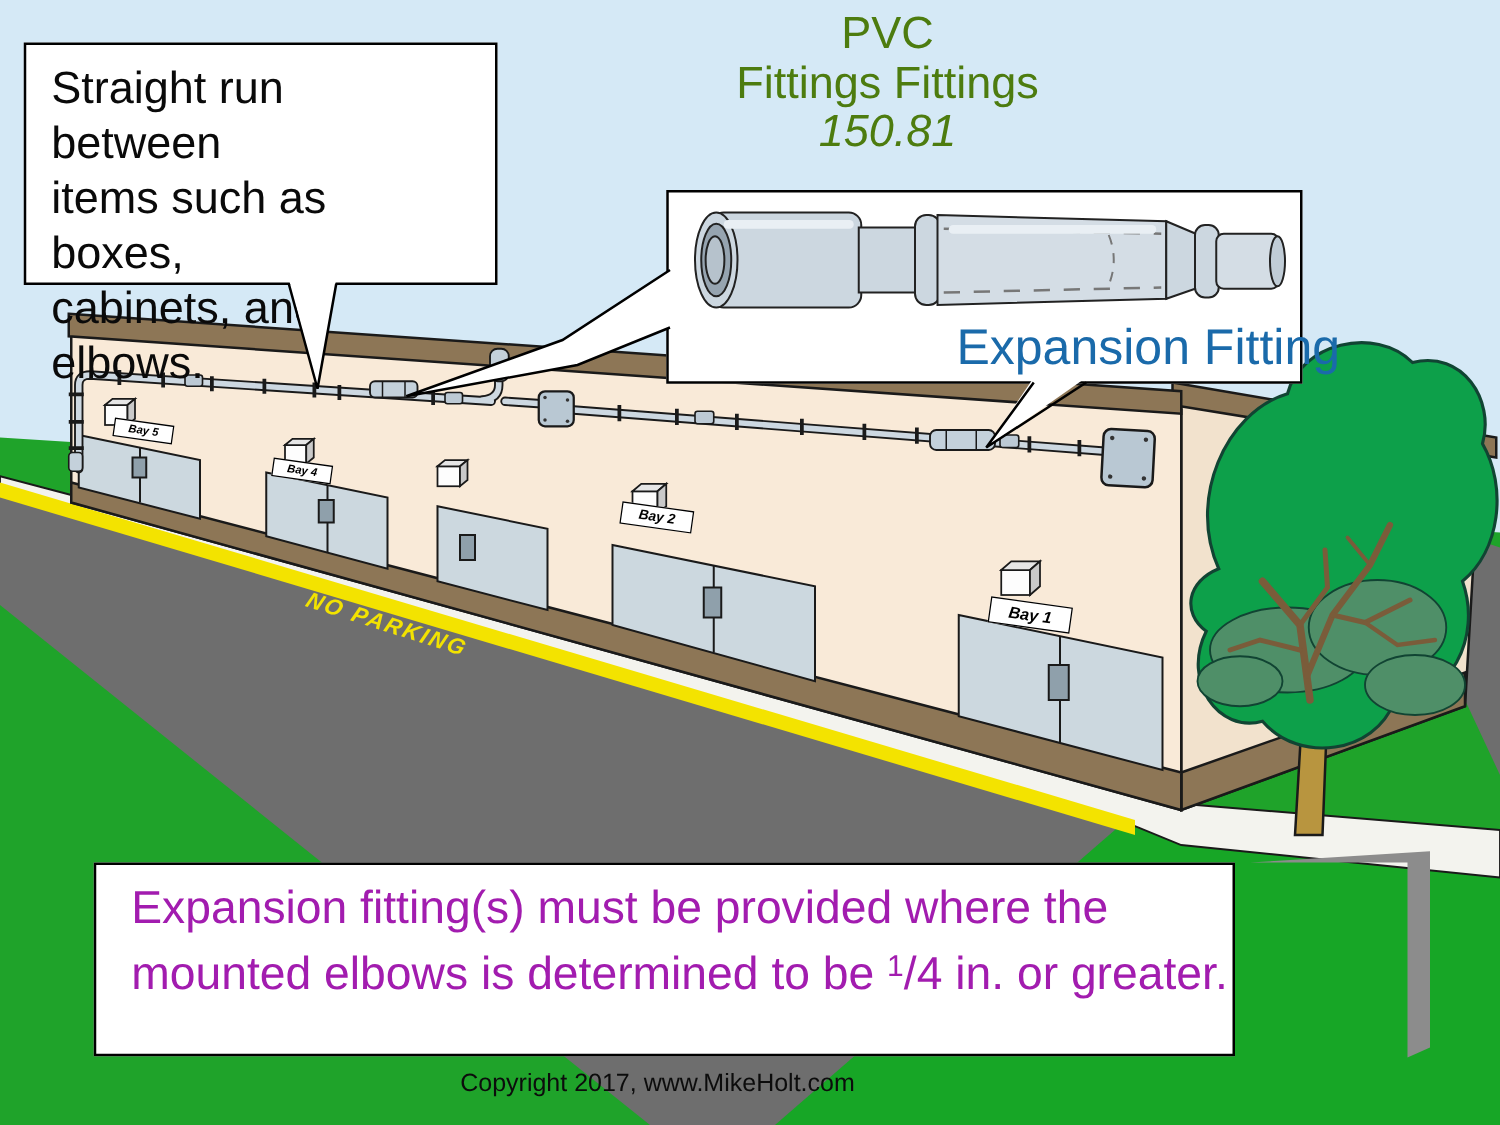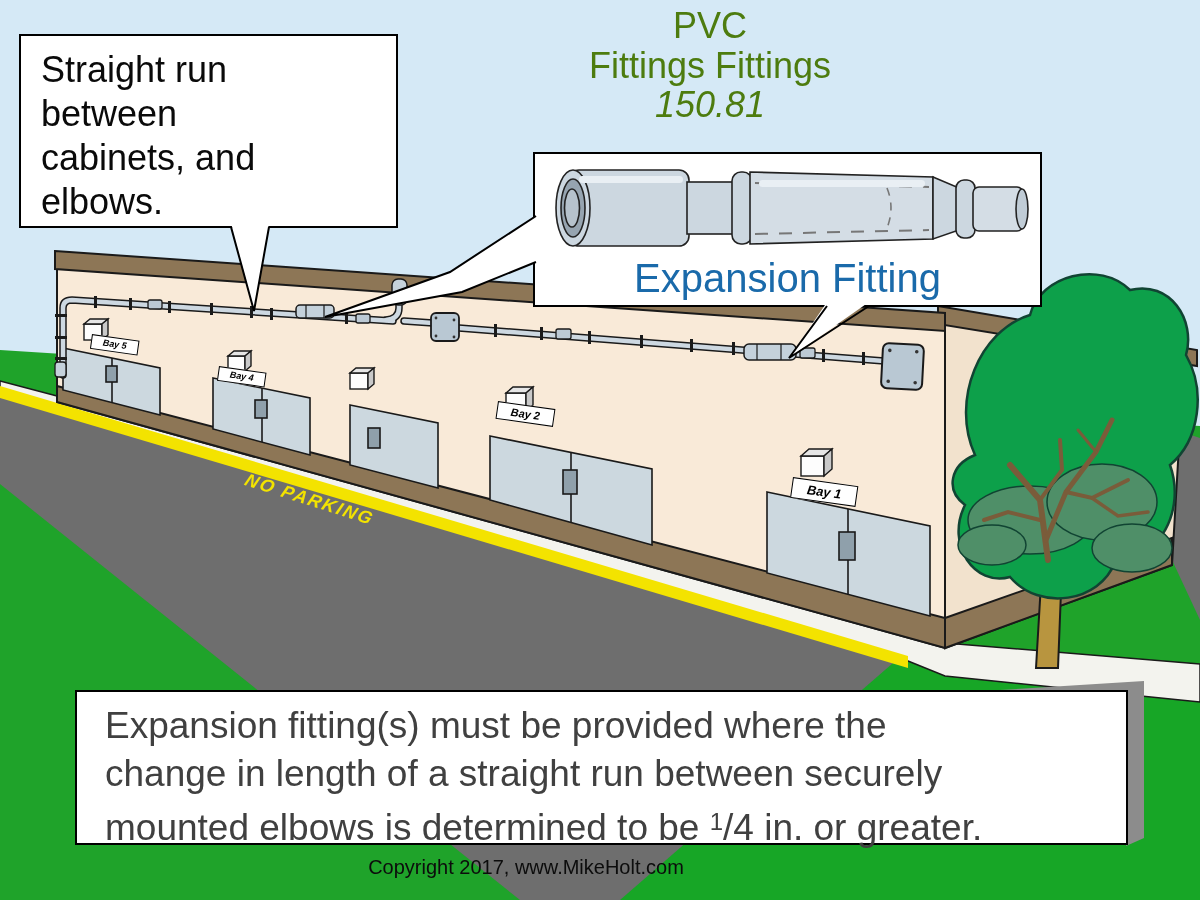--- a/index.html
+++ b/index.html
@@ -8,34 +8,34 @@
   .stage svg{position:absolute;left:0;top:0;}
   .scene{z-index:1;}
   .overlay-txt{position:absolute;z-index:3;}
   .title{left:450px;top:6px;width:520px;text-align:center;color:#4d7c0f;
          font-size:36px;line-height:1.1;}
   .title .it{font-style:italic;}
   .cobox{position:absolute;background:#fff;border:2px solid #000;z-index:4;box-sizing:border-box;}
   .straight-run{left:19px;top:34px;width:379px;height:194px;padding:12px 26px 0 20px;
                 font-size:36px;line-height:44px;color:#0a0a0a;}
   .fitting-box{left:533px;top:152px;width:509px;height:155px;}
-  .fitting-box .label{position:absolute;left:0;top:102px;width:100%;text-align:center;
-                      font-size:40px;font-weight:bold;font-weight:normal;}
+  .fitting-box .label{position:absolute;left:0;top:102px;width:100%;text-align:right;
+                      font-size:40px;font-weight:bold;font-weight:normal;padding-left:32px;}
   .pointers{z-index:5;pointer-events:none;}
   .sign{position:absolute;z-index:6;background:#fff;border:1px solid #000;color:#000;
         font-weight:bold;font-style:italic;text-align:center;transform-origin:left top;}
   .s1{left:92px;top:334px;width:46px;height:13px;font-size:9px;line-height:13px;transform:rotate(8deg);}
   .s2{left:219px;top:366px;width:46px;height:13px;font-size:9px;line-height:13px;transform:rotate(8deg);}
   .s3{left:498px;top:401px;width:56px;height:16px;font-size:11px;line-height:16px;transform:rotate(8deg);}
   .s4{left:793px;top:477px;width:64px;height:19px;font-size:13px;line-height:19px;transform:rotate(8deg);}
   .no-parking{left:250px;top:470px;width:220px;color:#f3e300;font-size:18px;font-weight:bold;
               font-style:italic;letter-spacing:2px;transform:rotate(17.5deg) skewX(-6deg);
               transform-origin:left top;z-index:3;}
-  .rule-box{left:75px;top:690px;width:1053px;height:155px;padding:10px 0 0 28px;
-            font-size:37px;line-height:48px;color:#404040;z-index:6;}
+  .rule-box{left:75px;top:690px;width:913px;height:155px;padding:10px 0 0 28px;
+            font-size:37px;line-height:48px;color:#a21caf;z-index:6;}
   .rule-box sup{font-size:24px;vertical-align:10px;}
   .copyright{left:0;top:856px;width:1052px;text-align:center;font-size:20px;color:#0c0c0c;z-index:3;}
 </style>
 </head>
 <body>
 
 <div class="stage">
 
   <svg class="scene" width="1200" height="900" viewBox="0 0 1200 900">
 
@@ -223,20 +223,21 @@
   </svg>
 
   <div class="overlay-txt title">
     <div>PVC</div>
     <div>Fittings Fittings</div>
     <div class="it">150.81</div>
   </div>
 
   <div class="cobox straight-run">
     <div>Straight run between</div>
+    <div>items such as boxes,</div>
     <div>cabinets, and elbows.</div>
   </div>
 
   <div class="cobox fitting-box">
     <svg width="505" height="100" viewBox="0 0 505 100" style="position:absolute;left:0;top:4px;">
       <g stroke="#222" stroke-width="1.6">
 
         <rect x="34" y="12" width="120" height="76" rx="10" fill="#ccd7e0"></rect>
         <ellipse cx="38" cy="50" rx="17" ry="38" fill="#ccd7e0"></ellipse>
         <ellipse cx="38" cy="50" rx="12" ry="29" fill="#96a4b0"></ellipse>
@@ -288,18 +289,17 @@
     </g>
 
     <g>
       <polygon points="827,302 869,302 789,358" fill="#fff"></polygon>
       <path d="M827,306 L789,358 L869,306" fill="none" stroke="#000" stroke-width="2"></path>
     </g>
   </svg>
 
   <div class="cobox rule-box">
     <div>Expansion fitting(s) must be provided where the</div>
-    <div>change in length of a straight run between securely</div>
     <div><span>mounted elbows is determined to be </span><sup>1</sup><span>/4</span><span> in. or greater.</span></div>
   </div>
 
   <div class="overlay-txt copyright">Copyright 2017, www.MikeHolt.com</div>
 </div>
 
 </body></html>

